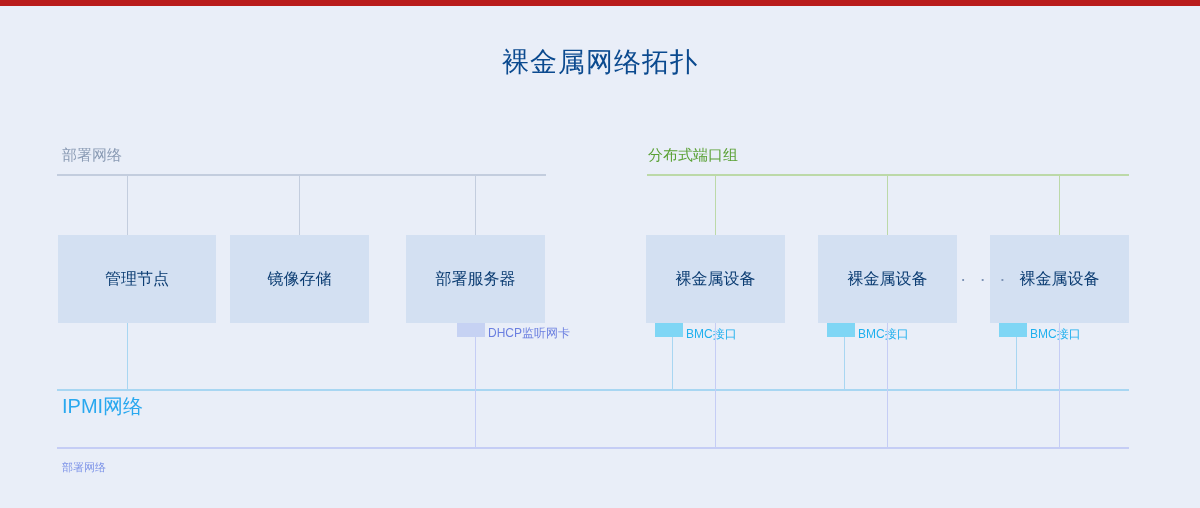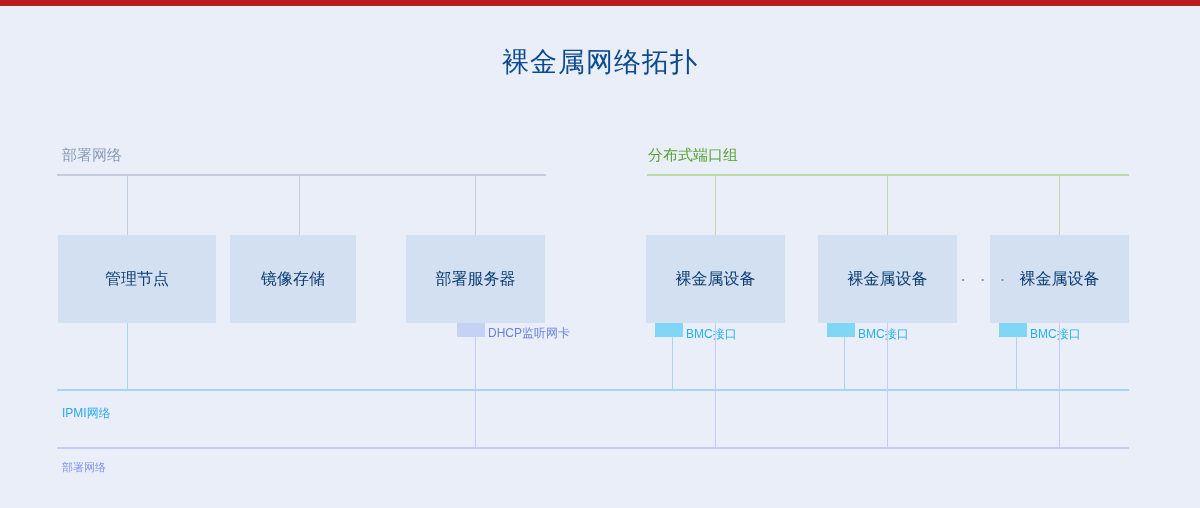--- a/index.html
+++ b/index.html
@@ -31,21 +31,21 @@
     font-weight: 400;
   }
   
   .sec-label {
     position: absolute;
     font-size: 15px;
     white-space: nowrap;
   }
   .sec-mgmt   { left: 62px;  top: 140px; color: #8a9bb4; }
   .sec-dpg    { left: 648px; top: 140px; color: #5aa135; }
-  .sec-ipmi   { left: 62px;  top: 399px; color: #29a8ef; font-size: 12px; }
+  .sec-ipmi   { left: 62px;  top: 387px; color: #29a8ef; font-size: 20px; }
   .sec-deploy { left: 62px;  top: 454px; color: #7f95e8; font-size: 11px; }
 
   
   .bus {
     position: absolute;
     height: 2px;
   }
   .bus-mgmt   { left: 57px;  top: 168px; width: 489px; background: #c3cdde; }
   .bus-dpg    { left: 647px; top: 168px; width: 482px; background: #bcd9a8; }
   .bus-ipmi   { left: 57px;  top: 383px; width: 1072px; background: #a8d6f2; }
@@ -116,21 +116,21 @@
   <div class="vline v-gray" style="left:299px; top:168px; height:61px;"></div>
   <div class="vline v-gray" style="left:475px; top:168px; height:61px;"></div>
 
   <div class="vline v-green" style="left:715px; top:168px; height:61px;"></div>
   <div class="vline v-green" style="left:887px; top:168px; height:61px;"></div>
   <div class="vline v-green" style="left:1059px; top:168px; height:61px;"></div>
 
   <div class="node" style="left:58px;  top:229px; width:158px; height:88px;">
     <span>管理节点</span>
   </div>
-  <div class="node" style="left:230px; top:229px; width:126px; height:88px;">
+  <div class="node" style="left:230px; top:229px; width:139px; height:88px;">
     <span>镜像存储</span>
   </div>
   <div class="node" style="left:406px; top:229px; width:139px; height:88px;">
     <span>部署服务器</span>
   </div>
   <div class="node" style="left:646px; top:229px; width:139px; height:88px;">
     <span>裸金属设备</span>
   </div>
   <div class="node" style="left:818px; top:229px; width:139px; height:88px;">
     <span>裸金属设备</span>

